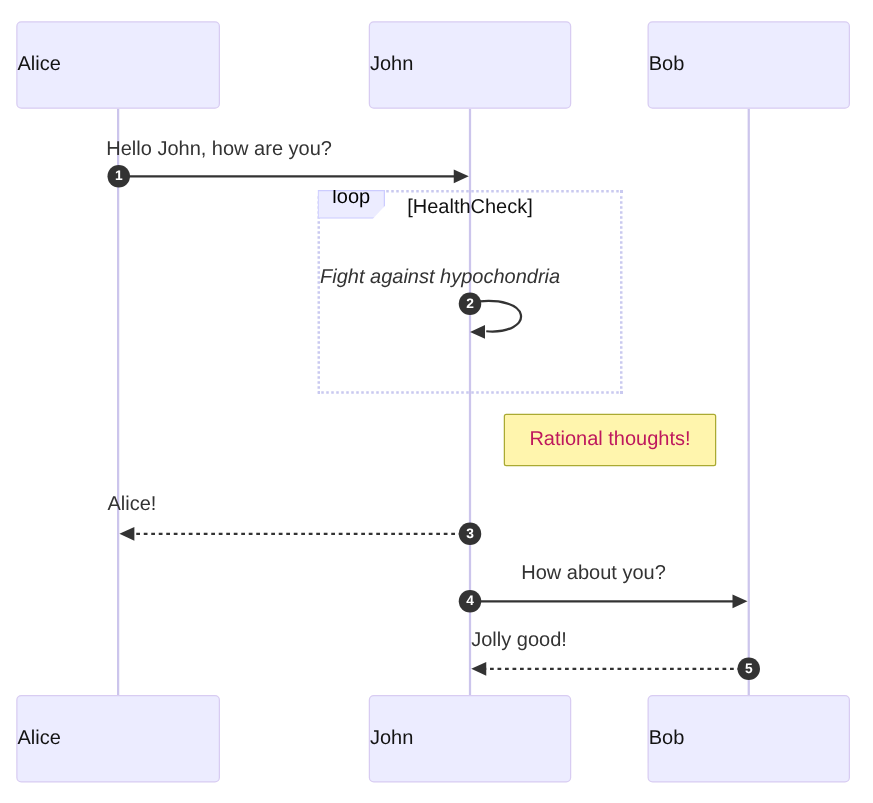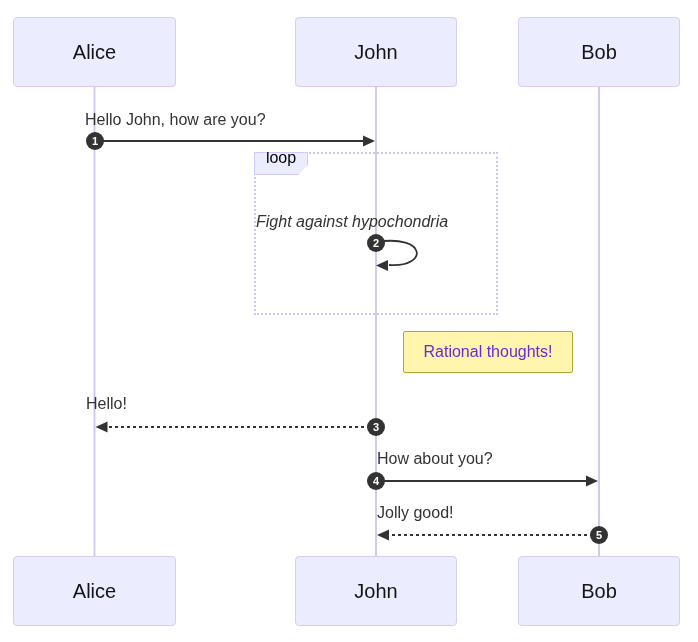--- a/index.html
+++ b/index.html
@@ -9,22 +9,22 @@
     --message-line:#333333; --message-text:#333333; --actor-text:#131313;
     --badge-fill:#333333; --badge-text:#ffffff;
   }
   *{box-sizing:border-box;margin:0;padding:0;}
   body{background:var(--background);font-family:"Liberation Sans","DejaVu Sans",sans-serif;}
   .diagram{position:relative;width:698px;height:642px;background:var(--background);overflow:hidden;}
   .diagram svg{position:absolute;left:0;top:0;z-index:1;}
   .actor-box{
     position:absolute;width:162px;height:70px;z-index:2;
     background:var(--actor-fill);border:1.5px solid var(--actor-border);border-radius:4px;
-    display:flex;align-items:center;justify-content:center;
-    font-size:20px;color:var(--actor-text);
+    display:flex;align-items:center;justify-content:flex-start;
+    font-size:16px;color:var(--actor-text);
   }
   .msg-label{
     position:absolute;z-index:2;text-align:left;font-size:16px;color:var(--message-text);
     height:20px;line-height:20px;white-space:nowrap;
   }
   .badge{
     position:absolute;width:18px;height:18px;border-radius:50%;z-index:4;
     background:var(--badge-fill);color:var(--badge-text);
     display:flex;align-items:center;justify-content:center;
     font-size:11px;font-weight:bold;line-height:18px;
@@ -41,21 +41,21 @@
     padding-bottom:12px;
   }
   .loop-condition{
     position:absolute;left:276px;top:156px;width:200px;height:20px;z-index:3;
     text-align:center;font-size:16px;font-weight:500;color:#111;line-height:20px;
   }
   .note-box{
     position:absolute;left:403px;top:331px;width:170px;height:42px;z-index:2;
     background:var(--note-fill);border:1px solid var(--note-border);border-radius:2px;
     display:flex;align-items:center;justify-content:center;
-    font-size:16px;color:#6d28d9;
+    font-size:16px;color:#be185d;
   }
 </style>
 </head>
 <body>
 
 <div class="diagram">
 
   <svg width="698" height="642" viewBox="0 0 698 642">
 
     <line x1="94.5" y1="87" x2="94.5" y2="556" style="stroke:var(--lifeline);stroke-width:1.8"></line>
@@ -95,29 +95,30 @@
     <span>John</span>
   </div>
   <div class="actor-box" style="left:518px;top:556px;">
     <span>Bob</span>
   </div>
 
   <div class="loop-frame"></div>
   <div class="loop-label">
     <span>loop</span>
   </div>
+  <div class="loop-condition">[HealthCheck]</div>
 
   <div class="note-box">
     <span>Rational thoughts!</span>
   </div>
 
   <div class="msg-label" style="left:85px;top:110px;width:300px;">Hello John, how are you?</div>
   <div class="msg-label" style="left:256px;top:212px;width:270px;font-style:italic;">Fight against hypochondria</div>
-  <div class="msg-label" style="left:86px;top:394px;width:300px;">Hello!</div>
-  <div class="msg-label" style="left:377px;top:449px;width:220px;">How about you?</div>
+  <div class="msg-label" style="left:86px;top:394px;width:300px;">Alice!</div>
+  <div class="msg-label" style="left:377px;top:449px;width:220px;padding-left:40px;">How about you?</div>
   <div class="msg-label" style="left:377px;top:503px;width:220px;">Jolly good!</div>
 
   <div class="badge" style="left:86px;top:132px;">1</div>
   <div class="badge" style="left:367px;top:234px;">2</div>
   <div class="badge" style="left:367px;top:418px;">3</div>
   <div class="badge" style="left:367px;top:472px;">4</div>
   <div class="badge" style="left:590px;top:526px;">5</div>
 
 </div>
 

